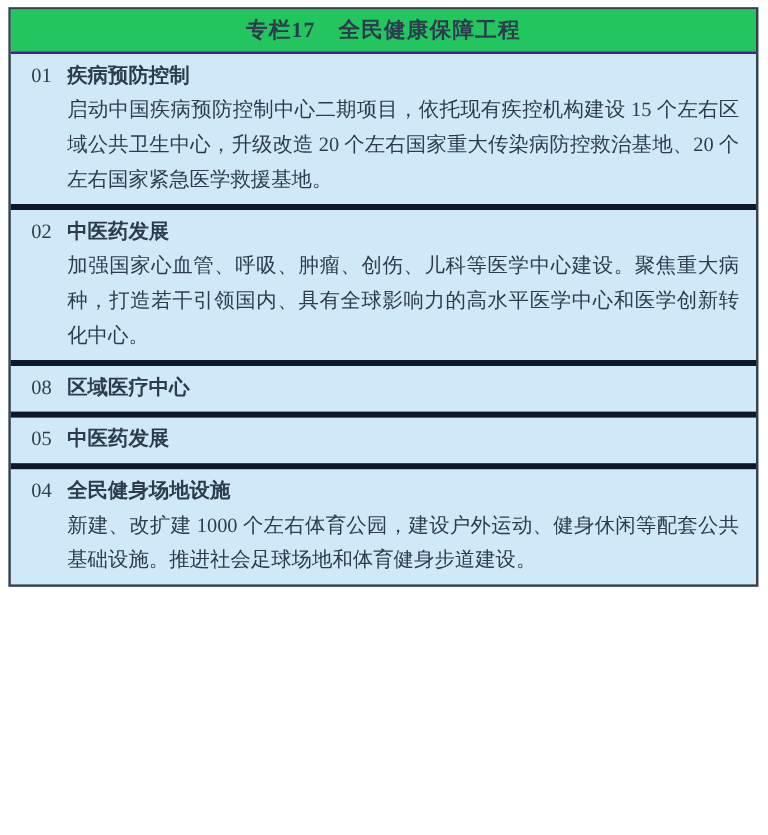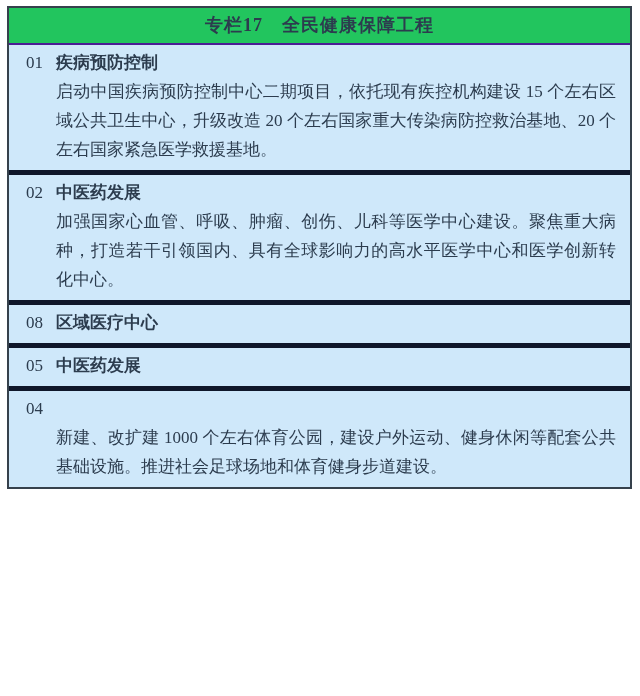--- a/index.html
+++ b/index.html
@@ -90,16 +90,17 @@
   <div class="row">
     <div class="row-titleline">
       <span class="row-num">05</span>
       <span class="row-heading">中医药发展</span>
     </div>
   </div>
 
   <div class="row">
     <div class="row-titleline">
       <span class="row-num">04</span>
+      <span class="row-heading">全民健身场地设施</span>
     </div>
     <div class="row-body">新建、改扩建 1000 个左右体育公园，建设户外运动、健身休闲等配套公共基础设施。推进社会足球场地和体育健身步道建设。</div>
   </div>
 </div>
 
 </body></html>

